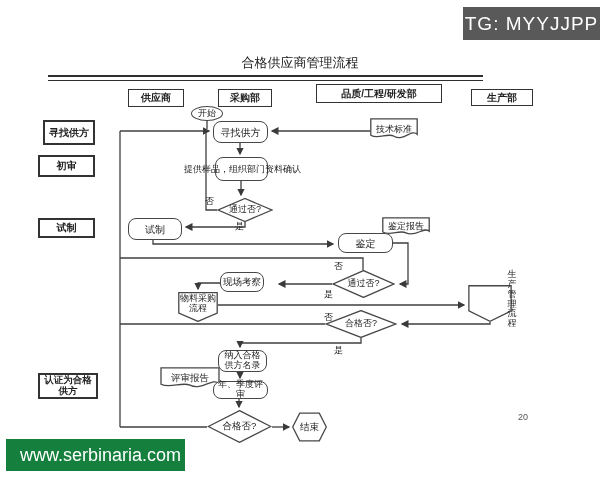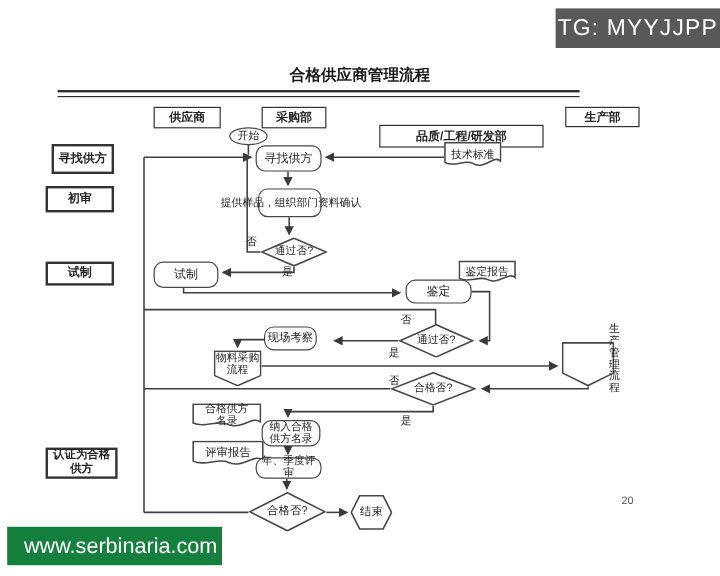--- a/index.html
+++ b/index.html
@@ -6,21 +6,21 @@
   .canvas{position:relative;width:600px;height:480px;background:#ffffff;overflow:hidden;
           font-family:"Liberation Sans","DejaVu Sans",sans-serif;color:#222;}
   
   .badge{position:absolute;left:463px;top:7px;width:137px;height:33px;background:#595959;
          color:#fff;font-size:19px;letter-spacing:1px;display:flex;align-items:center;justify-content:center;}
   .watermark{position:absolute;left:6px;top:439px;width:179px;height:32px;background:#15803d;
          color:#fff;font-size:18px;display:flex;align-items:center;padding-left:14px;box-sizing:border-box;}
   .pagenum{position:absolute;left:518px;top:412px;font-size:9px;color:#555;}
   
   .title{position:absolute;left:180px;top:54px;width:240px;text-align:center;
-         font-size:13px;font-weight:bold;color:#1a1a1a;}
+         font-size:13px;font-weight:normal;color:#1a1a1a;}
   .rule{position:absolute;left:48px;top:75px;width:435px;height:3px;
         border-top:2px solid #2f2f2f;border-bottom:1px solid #2f2f2f;}
   
   .lane,.phase{position:absolute;border:1.5px solid #333;background:#fff;display:flex;
         align-items:center;justify-content:center;text-align:center;font-weight:bold;font-size:10px;box-sizing:border-box;}
   .phase{border-width:2px;line-height:1.15;}
   
   .node{position:absolute;box-sizing:border-box;display:flex;align-items:center;justify-content:center;
         text-align:center;font-size:10px;line-height:1.1;}
   .rnd{border:1.4px solid #474747;border-radius:8px;background:#fff;}
@@ -71,21 +71,21 @@
 
   <div class="badge">TG: MYYJJPP</div>
   <div class="watermark">www.serbinaria.com</div>
   <div class="pagenum">20</div>
 
   <div class="title">合格供应商管理流程</div>
   <div class="rule"></div>
 
   <div class="lane" style="left:128px;top:89px;width:56px;height:18px;">供应商</div>
   <div class="lane" style="left:218px;top:89px;width:54px;height:18px;">采购部</div>
-  <div class="lane" style="left:316px;top:104px;width:137px;height:19px;">品质/工程/研发部</div>
+  <div class="lane" style="left:316px;top:84px;width:126px;height:19px;">品质/工程/研发部</div>
   <div class="lane" style="left:471px;top:89px;width:62px;height:17px;">生产部</div>
 
   <div class="phase" style="left:43px;top:120px;width:52px;height:25px;">寻找供方</div>
   <div class="phase" style="left:38px;top:155px;width:57px;height:22px;">初审</div>
   <div class="phase" style="left:38px;top:218px;width:57px;height:20px;">试制</div>
   <div class="phase" style="left:38px;top:373px;width:60px;height:26px;font-size:9.5px;">
       <span class="txt" style="width:52px;">认证为合格供方</span>
     </div>
 
   <div class="node ell" style="left:191px;top:106px;width:32px;height:15px;">开始</div>
@@ -144,26 +144,20 @@
     <span class="txt" style="width:40px;margin-top:-8px;padding-left:44px;">生产管理流程</span>
   </div>
 
   <div class="node s9" style="left:325px;top:310px;width:72px;height:28px;">
     <svg class="shape" viewBox="0 0 100 100" preserveAspectRatio="none">
         <polygon points="50,2 98,50 50,98 2,50"></polygon>
       </svg>
     <span class="txt">合格否?</span>
   </div>
 
-  <div class="node s9" style="left:160px;top:336px;width:58px;height:22px;">
-    <svg class="shape" viewBox="0 0 60 24" preserveAspectRatio="none">
-        <path d="M1,1 H59 V17 C52,11 42,25 30,19 C22,15 10,23 1,18 Z"></path>
-      </svg>
-    <span class="txt" style="width:38px;margin-top:-3px;">合格供方名录</span>
-  </div>
 
   <div class="node rnd s9" style="left:218px;top:350px;width:49px;height:22px;">
     <span class="txt" style="width:38px;">纳入合格供方名录</span>
   </div>
 
   <div class="node s95" style="left:160px;top:367px;width:60px;height:23px;">
     <svg class="shape" viewBox="0 0 60 24" preserveAspectRatio="none">
         <path d="M1,1 H59 V17 C52,11 42,25 30,19 C22,15 10,23 1,18 Z"></path>
       </svg>
     <span class="txt">评审报告</span>

